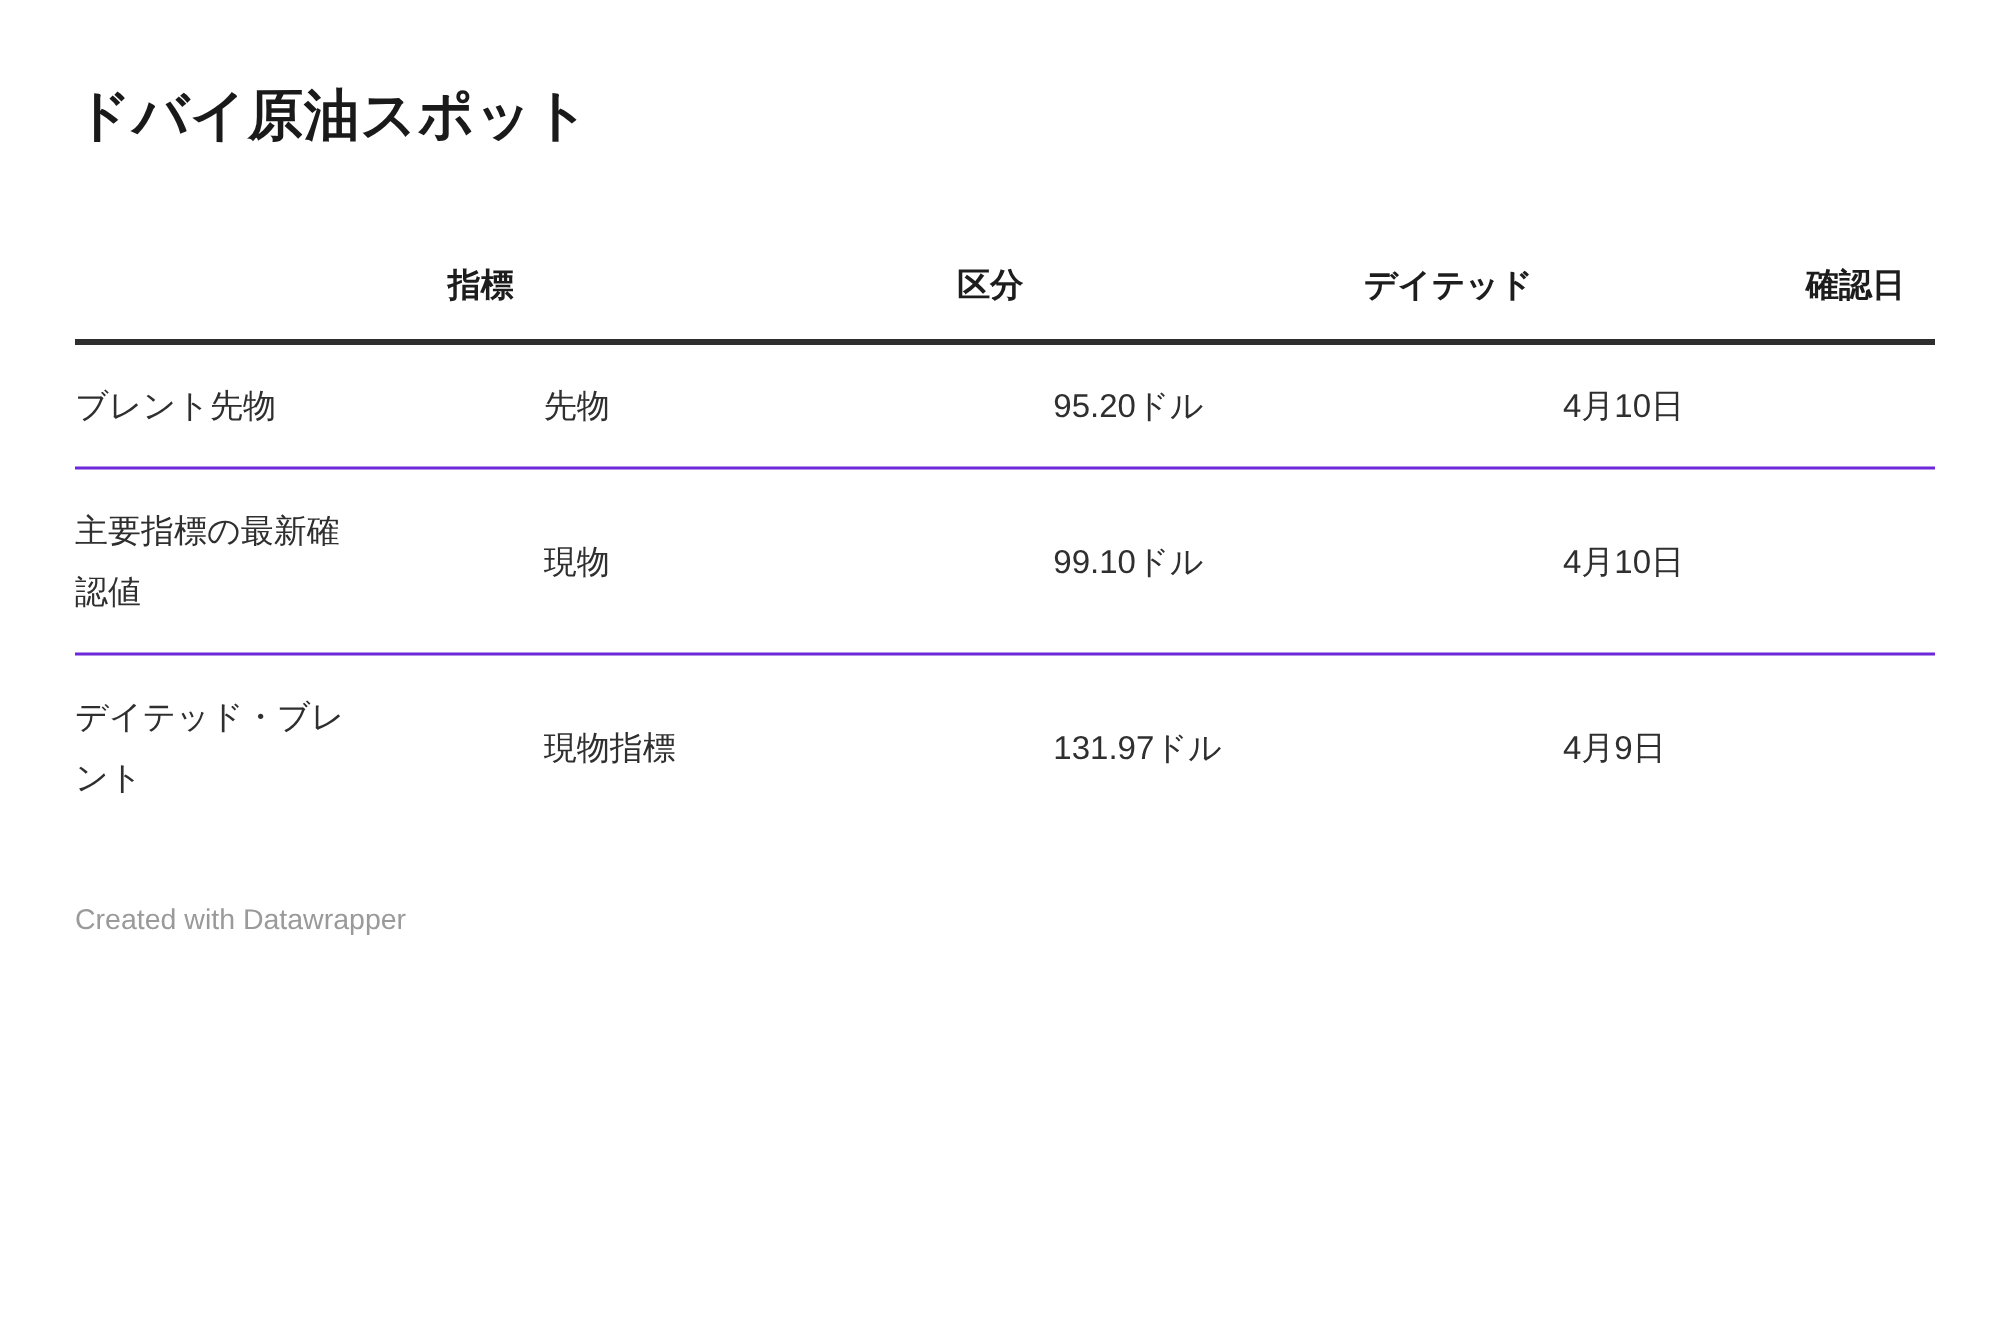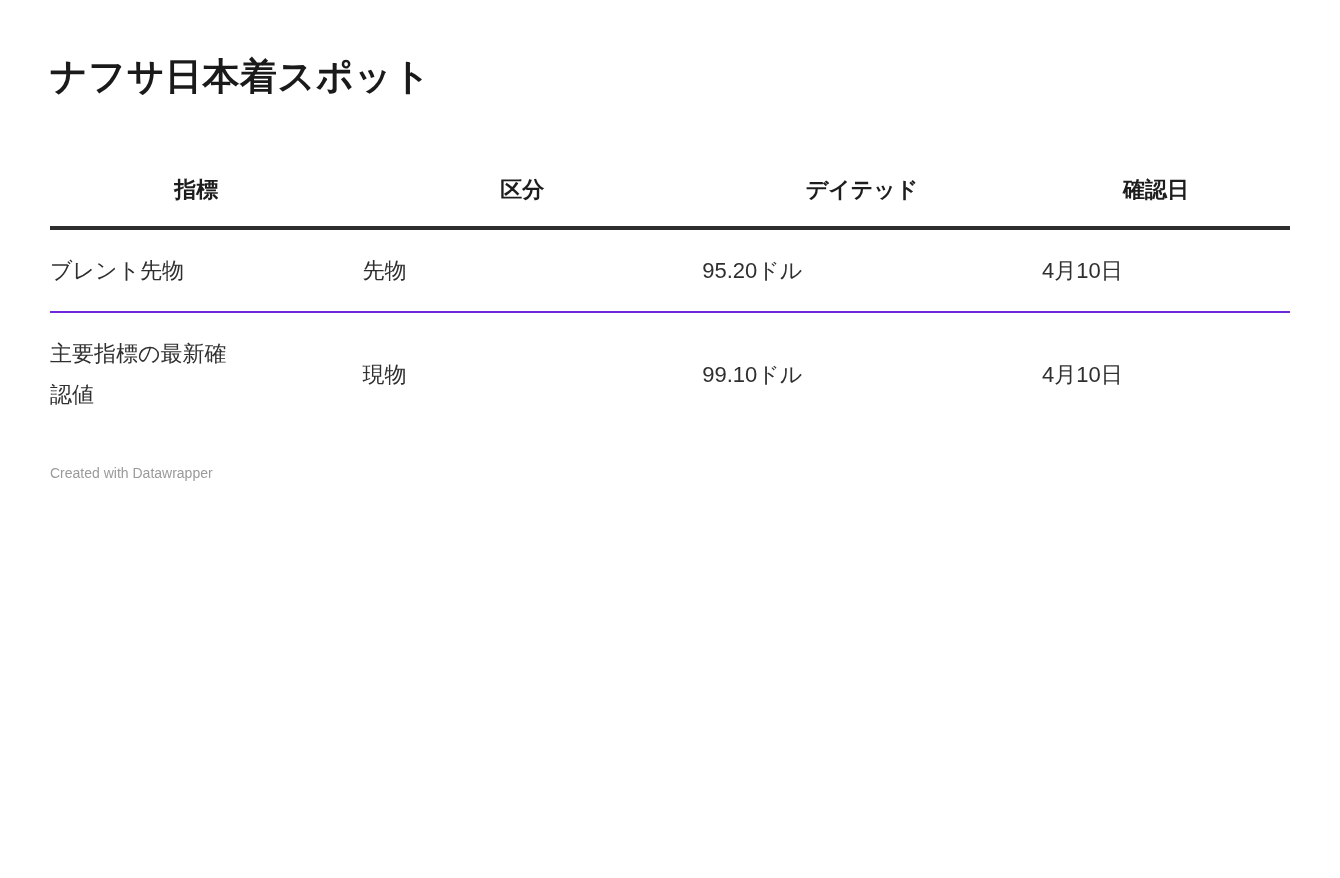--- a/index.html
+++ b/index.html
@@ -27,21 +27,21 @@
     margin-top: 50px;
     width: 100%;
     border-collapse: collapse;
     table-layout: fixed;
   }
   col.c1 { width: 25.2%; }
   col.c2 { width: 27.4%; }
   col.c3 { width: 27.4%; }
   col.c4 { width: 20.0%; }
   .dw-table th {
-    text-align: center;
+    text-align: right;
     font-size: 22px;
     font-weight: 700;
     color: #1d1d1d;
     line-height: 41px;
     padding: 15px 20px 16px 0;
     border-bottom: 4px solid #2e2e2e;
   }
   .dw-table td {
     font-size: 22px;
     font-weight: 400;
@@ -52,37 +52,37 @@
     border-top: 2px solid #6d28d9;
   }
   .dw-table tbody tr:first-child td { border-top: none; }
   .wrap-narrow {
     display: block;
     max-width: 190px;
     overflow-wrap: break-word;
     word-break: normal;
   }
   .attribution {
-    margin-top: 24px;
-    font-size: 14px;
+    margin-top: 41px;
+    font-size: 19px;
     line-height: 28px;
     color: #9a9a9a;
   }
   .attribution a {
     color: #9a9a9a;
     text-decoration: none;
     cursor: pointer;
   }
 </style>
 </head>
 <body>
 
 <div class="chart-container">
 
-  <h1 class="chart-title">ナフサ日本着スポット</h1>
+  <h1 class="chart-title">ドバイ原油スポット</h1>
 
   <table class="dw-table">
     <colgroup>
       <col class="c1">
         <col class="c2">
         <col class="c3">
         <col class="c4">
     </colgroup>
     <thead>
       <tr>
@@ -102,20 +102,28 @@
         <td>4月10日</td>
       </tr>
       <tr>
         <td>
           <span class="wrap-narrow">主要指標の最新確認値</span>
         </td>
         <td>現物</td>
         <td>99.10ドル</td>
         <td>4月10日</td>
       </tr>
+      <tr>
+        <td>
+          <span class="wrap-narrow">デイテッド・ブレント</span>
+        </td>
+        <td>現物指標</td>
+        <td>131.97ドル</td>
+        <td>4月9日</td>
+      </tr>
     </tbody>
   </table>
 
   <div class="attribution">
     <a>Created with Datawrapper</a>
   </div>
 
 </div>
 
 </body></html>

